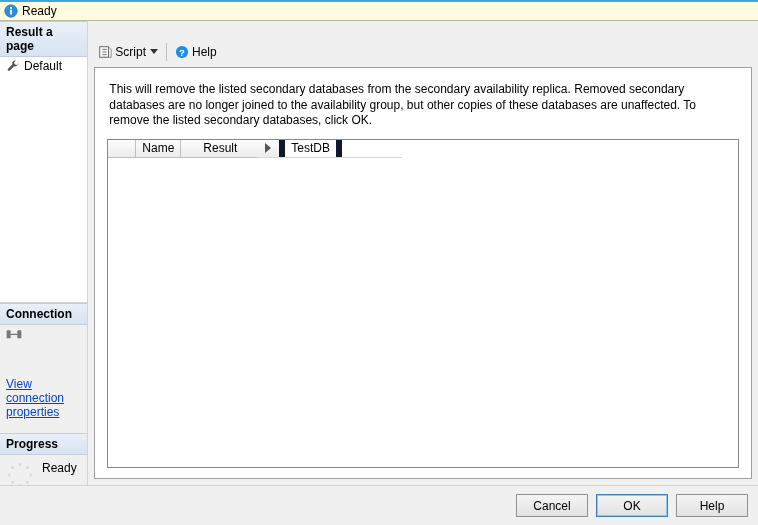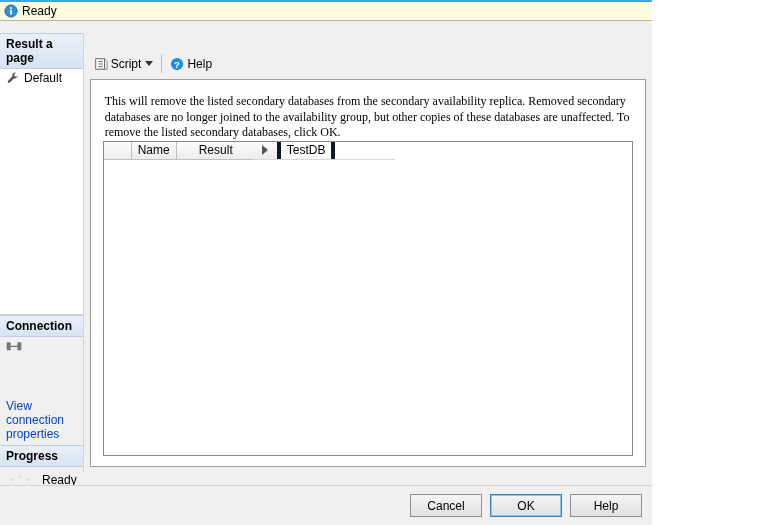--- a/index.html
+++ b/index.html
@@ -4,27 +4,26 @@
 <style>
   * { box-sizing: border-box; }
   html, body {
     margin: 0; padding: 0;
     font-family: "Segoe UI", Tahoma, sans-serif;
     font-size: 12px;
     color: #000;
     background: #fff;
   }
   .window {
-    width: 652px;
+    width: 758px;
     height: 525px;
     border-top: 2px solid #3fa7e0;
     display: flex;
     flex-direction: column;
     background: #f0f0f0;
-    gap: 12px;
   }
   .status-bar {
     background: #fefbe0;
     border-bottom: 1px solid #b8b89a;
     display: flex;
     align-items: center;
     padding: 2px 4px;
     height: 20px;
   }
   .status-bar .icon { width: 14px; height: 14px; margin-right: 4px; }
@@ -64,23 +63,24 @@
   .conn-area {
     flex: 0 0 auto;
     height: 108px;
     background: #f0f0f0;
     padding: 4px 6px;
     position: relative;
   }
   .conn-icon { width:16px; height:12px; }
   .link {
     color: #0645c8;
+    text-decoration: underline;
     cursor: pointer;
     position: absolute;
-    bottom: 4px;
+    bottom: 14px;
     left: 6px;
   }
   .progress-area {
     background: #f0f0f0;
     padding: 6px 6px;
     display: flex;
     align-items: flex-start;
     height: 56px;
   }
   .spinner {
@@ -120,23 +120,23 @@
   .content-box {
     flex: 1 1 auto;
     background: #fff;
     border: 1px solid #9e9e9e;
     padding: 14px 12px 10px 12px;
     display: flex;
     flex-direction: column;
     min-height: 0;
   }
   .desc {
+    margin-bottom: 10px;
     padding: 0 2px;
     line-height: 1.3;
-    font-family: Liberation Serif, serif;
   }
   .grid {
     flex: 1 1 auto;
     border: 1px solid #828790;
     background: #fff;
     display: flex;
     flex-direction: row;
     min-height: 0;
   }
   .grid-header {
@@ -154,21 +154,21 @@
   .grid-header .col.selector { width: 28px; }
   .grid-header .col.name { flex: 1 1 auto; }
   .grid-header .col.result { width: 60px; }
   .grid-row {
     display: flex;
     border-bottom: 1px solid #d8d8d8;
     height: 18px;
     flex: 0 0 auto;
   }
   .grid-row .cell {
-    border-right: 4px solid #0f172a;
+    border-right: 6px solid #0f172a;
     padding: 1px 6px;
     overflow: hidden;
   }
   .grid-row .cell.selector {
     width: 28px;
     background: linear-gradient(#fdfdfd,#ececec);
     display:flex; align-items:center; justify-content:center;
   }
   .grid-row .cell.name { flex: 1 1 auto; }
   .grid-row .cell.result { width: 60px; border-right:none; }

